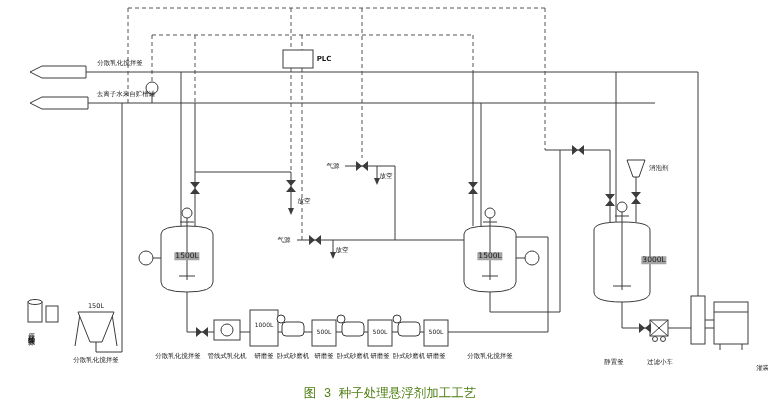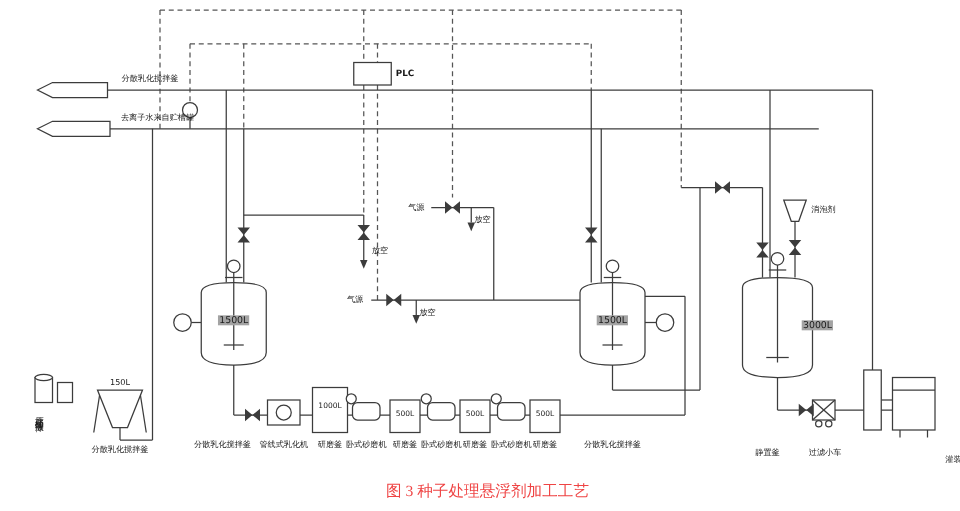--- a/index.html
+++ b/index.html
@@ -9,21 +9,21 @@
   .lbl{position:absolute;transform:translate(-50%,-50%);white-space:nowrap;
        font-size:7px;line-height:1;color:#1a1a1a;}
   .lbl-left{position:absolute;transform:translate(0,-50%);white-space:nowrap;
        font-size:7px;line-height:1;color:#1a1a1a;}
   .sm{font-size:6.5px;}
   .xs{font-size:6px;}
   .vol{font-size:7.5px;background:#a3a3a3;padding:0 1px;}
   .vert{position:absolute;writing-mode:vertical-rl;text-orientation:upright;
         font-size:7px;letter-spacing:1px;white-space:nowrap;}
   .caption{position:absolute;transform:translate(-50%,-50%);white-space:nowrap;
-        font-family:Liberation Serif, serif;font-size:12.5px;color:#ef4444;}
+        font-family:Liberation Mono, monospace;font-size:12.5px;color:#4d7c0f;}
   .plc-lbl{font-size:7px;font-weight:bold;margin-left:26px;}
 </style>
 </head>
 <body>
 
 <div class="stage">
 
 <svg width="768" height="409" viewBox="0 0 768 409">
 
   <g stroke="#555" stroke-width="1" stroke-dasharray="4,3" fill="none">

